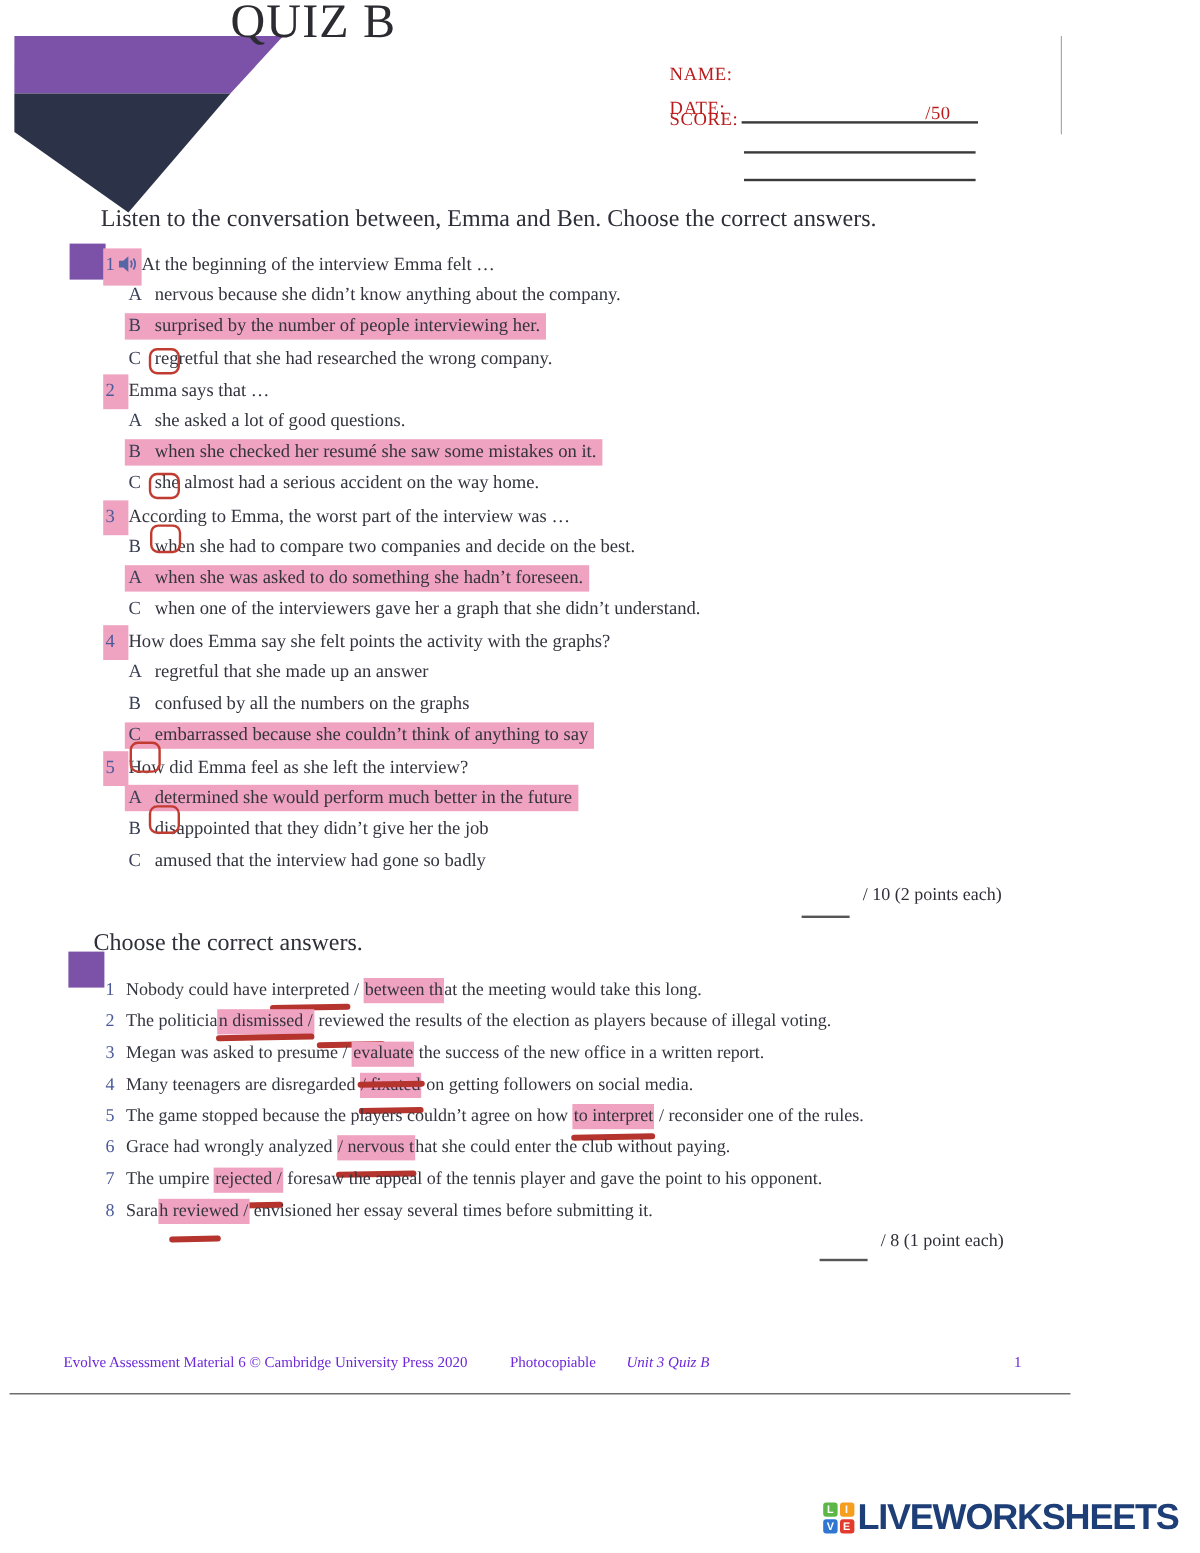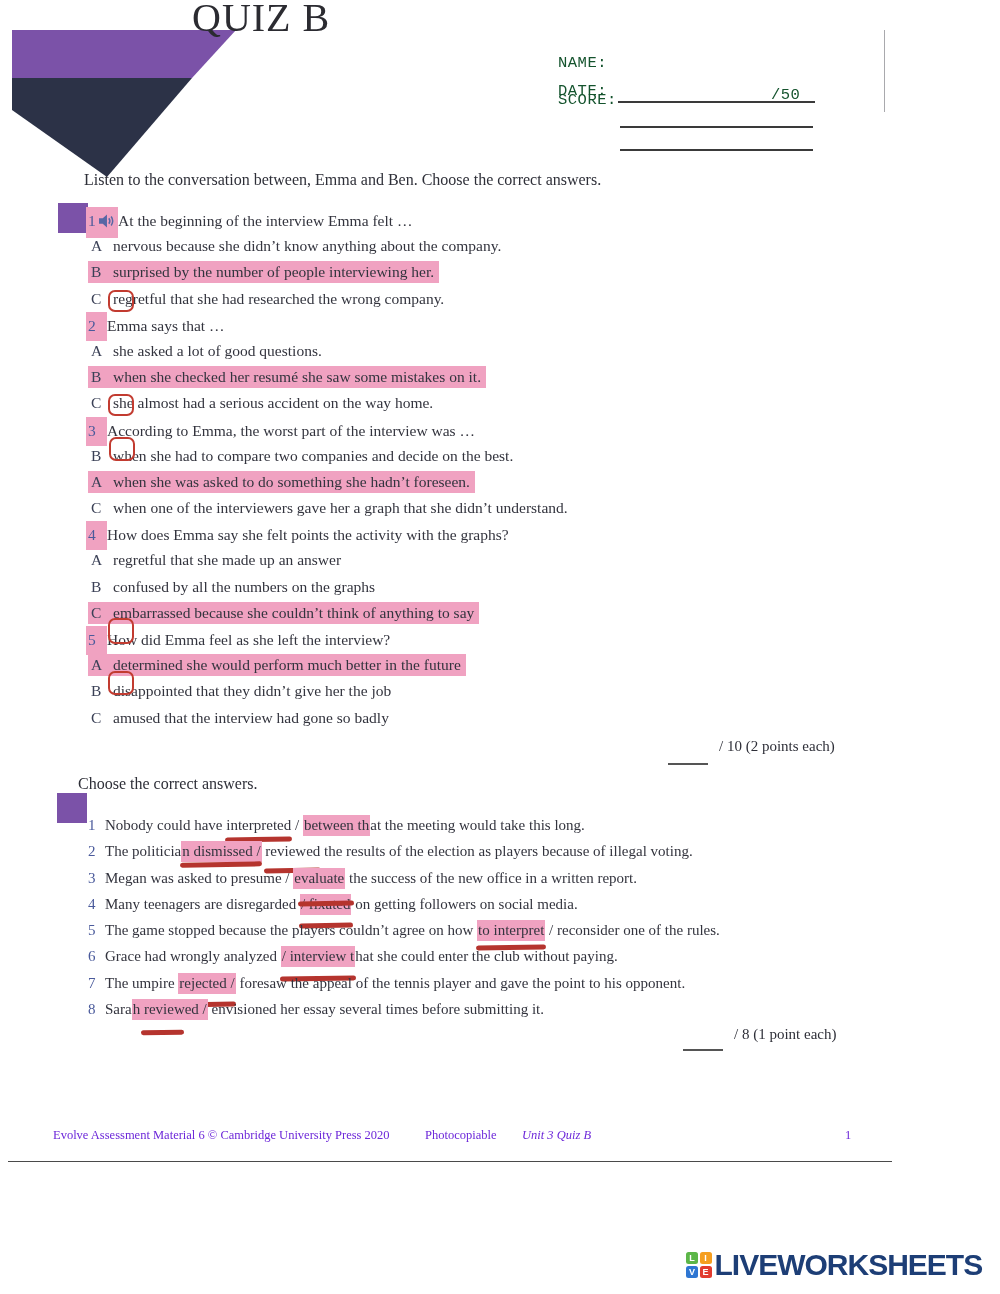--- a/index.html
+++ b/index.html
@@ -2,35 +2,35 @@
 <html><head>
 <meta charset="utf-8">
 <style>
   html,body{margin:0;padding:0;background:#fff;}
   .page{position:relative;width:1000px;height:1294px;background:#ffffff;overflow:hidden;
         font-family:"Liberation Serif", serif;color:#33343e;}
   .abs{position:absolute;}
 
   
   .title{font-size:40px;color:#2b2b31;letter-spacing:1px;}
-  .hlabel{font-size:15.5px;color:#14532d;letter-spacing:.5px;font-family:Liberation Mono, monospace;}
+  .hlabel{font-size:15.5px;color:#b91c1c;letter-spacing:.5px;}
   .line-h{background:#3a3a3a;height:2px;}
   .vline{width:1px;background:#a9a9ad;}
 
   
-  .intro{font-size:16px;color:#2e2f38;text-align:center;}
+  .intro{font-size:20px;color:#2e2f38;text-align:center;}
   .psq{width:30px;height:30px;background:#7b52a8;}
   .rows{white-space:nowrap;}
   .row{position:relative;height:26.2px;line-height:26.2px;font-size:15.5px;}
   .s2 .row{height:26.3px;line-height:26.3px;font-size:15px;}
   .qnum,.inum{display:inline-block;width:17px;color:#4a5a9b;}
   .q-audio .qnum{width:10px;}
   .numwrap{display:inline-block;}
   .numwrap.hl{background:#f0a2c1;padding:1px 2px 2px 2px;margin-left:-2px;}
-  .optrow{padding-left:3px;}
+  .optrow{padding-left:3px;margin-left:16px;}
   .optletter{display:inline-block;width:22px;color:#3a4056;}
   .optline{display:inline;}
   .optline.hl-row{background:#f0a2c1;padding:2px 5px 3px 3px;margin-left:-3px;}
   .seg{position:relative;}
   .seg.hl{background:#f0a2c1;padding:2px 1px 3px 1px;}
 
   
   .redbox{position:absolute;width:22px;border:2.5px solid #c23b30;border-radius:7px;background:transparent;}
   .mk-near::after,.mk-mid::after,.mk-low::after,.mk-det::after{
     content:"";position:absolute;height:4.5px;background:#b5342e;border-radius:3px;
@@ -112,21 +112,21 @@
   <div class="abs scorenote" style="left:719px;top:738px;">/ 10 (2 points each)</div>
 
   <div class="abs intro" style="left:78px;top:775px;">Choose the correct answers.</div>
   <div class="abs psq" style="left:57px;top:793px;"></div>
   <div id="s2-rows" class="abs rows s2" style="left:88px;top:812px;">
       <div class="row itemrow"><span class="inum">1</span><span class="seg">Nobody could have </span><span class="seg mk-mid">interpreted</span><span class="seg"> / </span><span class="seg hl">between th</span><span class="seg">at the meeting would take this long.</span></div>
       <div class="row itemrow"><span class="inum">2</span><span class="seg">The politicia</span><span class="seg hl mk-near">n dismissed /</span><span class="seg"> </span><span class="seg mk-low">reviewed</span><span class="seg"> the results of the election as players because of illegal voting.</span></div>
       <div class="row itemrow"><span class="inum">3</span><span class="seg">Megan was asked to presume / </span><span class="seg hl">evaluate</span><span class="seg"> the success of the new office in a written report.</span></div>
       <div class="row itemrow"><span class="inum">4</span><span class="seg">Many teenagers are disregarded </span><span class="seg hl mk-strike mk-low">/ fixated</span><span class="seg"> on getting followers on social media.</span></div>
       <div class="row itemrow"><span class="inum">5</span><span class="seg">The game stopped because the players couldn’t agree on how </span><span class="seg hl mk-mid">to interpret</span><span class="seg"> / reconsider one of the rules.</span></div>
-      <div class="row itemrow"><span class="inum">6</span><span class="seg">Grace had wrongly analyzed </span><span class="seg hl mk-low">/ interview t</span><span class="seg">hat she could enter the club without paying.</span></div>
+      <div class="row itemrow"><span class="inum">6</span><span class="seg">Grace had wrongly analyzed </span><span class="seg hl mk-low">/ nervous t</span><span class="seg">hat she could enter the club without paying.</span></div>
       <div class="row itemrow"><span class="inum">7</span><span class="seg">The umpire </span><span class="seg hl mk-low">rejected /</span><span class="seg"> foresaw the appeal of the tennis player and gave the point to his opponent.</span></div>
       <div class="row itemrow"><span class="inum">8</span><span class="seg">Sara</span><span class="seg hl mk-det">h reviewed /</span><span class="seg"> envisioned her essay several times before submitting it.</span></div>
     </div>
   <div class="abs scoreline" style="left:683px;top:1049px;width:40px;"></div>
   <div class="abs scorenote" style="left:734px;top:1026px;">/ 8 (1 point each)</div>
 
   <div class="abs foot" style="left:53px;top:1128px;">Evolve Assessment Material 6 © Cambridge University Press 2020</div>
   <div class="abs foot" style="left:425px;top:1128px;">Photocopiable</div>
   <div class="abs foot" style="left:522px;top:1128px;font-style:italic;">Unit 3 Quiz B</div>
   <div class="abs foot" style="left:845px;top:1128px;">1</div>

